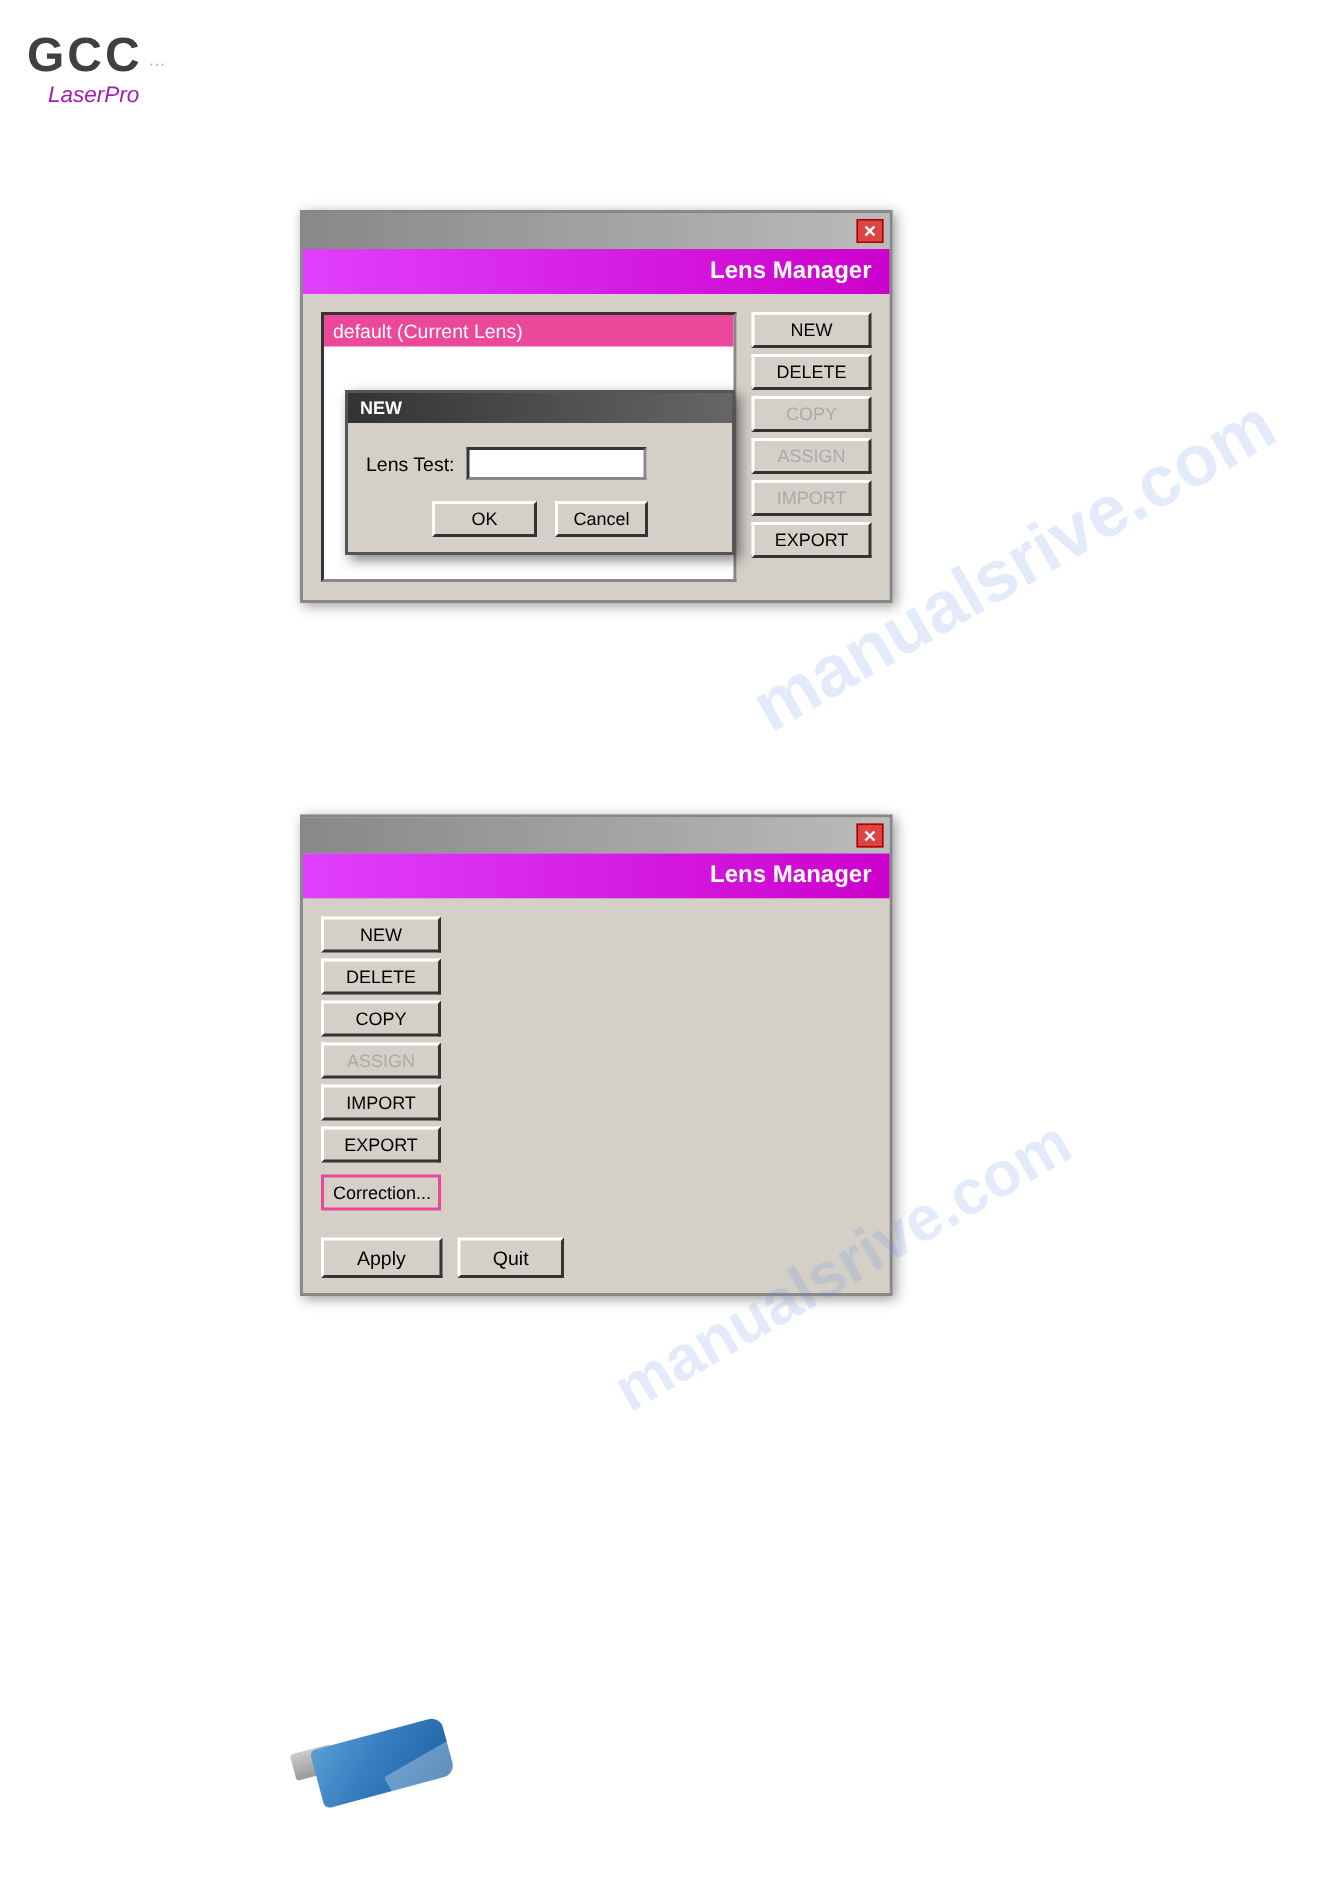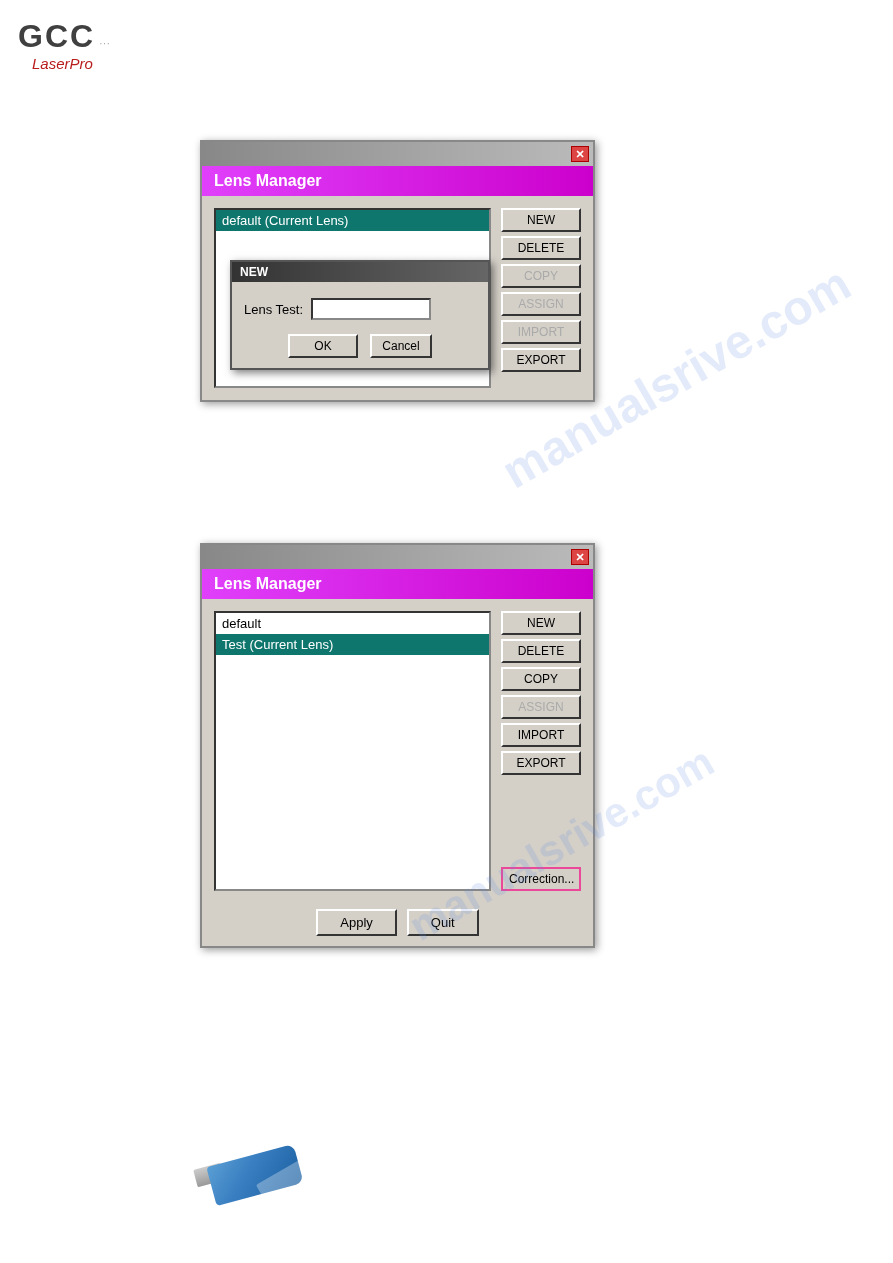--- a/index.html
+++ b/index.html
@@ -81,40 +81,41 @@
       align-items: center;
       justify-content: center;
       font-weight: bold;
     }
     .lens-manager-header {
       background: linear-gradient(to right, #e040fb, #cc00cc);
       padding: 6px 12px;
       color: white;
       font-size: 16px;
       font-weight: bold;
+      text-align: right;
     }
     .lens-manager-body {
       background: #d4d0c8;
       padding: 12px;
       display: flex;
       gap: 10px;
     }
     .lens-list {
       flex: 1;
       background: white;
       border: 2px inset #888;
       min-height: 180px;
     }
     .lens-list-item {
       padding: 3px 6px;
       font-size: 13px;
       color: #000;
     }
     .lens-list-item.selected {
-      background: #0f766e;
+      background: #ec4899;
       color: white;
     }
     .lens-buttons {
       display: flex;
       flex-direction: column;
       gap: 4px;
       width: 80px;
     }
     .win-btn {
       background: #d4d0c8;
@@ -215,21 +216,20 @@
       text-align: center;
       cursor: pointer;
       color: #000;
       min-height: 24px;
       margin-top: auto;
     }
     .lens-manager-footer2 {
       background: #d4d0c8;
       padding: 6px 12px 10px;
       display: flex;
-      justify-content: center;
       gap: 10px;
     }
     .bottom-btn {
       background: #d4d0c8;
       border: 2px outset #fff;
       border-bottom-color: #888;
       border-right-color: #888;
       padding: 4px 22px;
       font-size: 13px;
       cursor: pointer;
@@ -280,21 +280,21 @@
     }
   </style>
 </head>
 <body>
 
 <div class="logo-area">
   <div style="display:flex; align-items:flex-end; gap:4px;">
     <span style="font-size:32px; font-weight:900; color:#404040; letter-spacing:2px; font-family:Arial Black, sans-serif;">GCC</span>
     <span style="font-size:11px; color:#aaa; margin-bottom:6px;">···</span>
   </div>
-  <span style="font-size:15px; color:#b91c1c; font-style:italic; margin-left:14px;">LaserPro</span>
+  <span style="font-size:15px; color:#a21caf; font-style:italic; margin-left:14px;">LaserPro</span>
 </div>
 
 <div class="watermark">manualsrive.com</div>
 
 <div class="watermark2">manualsrive.com</div>
 
 <div class="dialog1-container">
   <div class="window-outer">
 
     <div class="window-titlebar">
@@ -344,28 +344,20 @@
 
     <div class="window-titlebar">
       <div class="window-close-btn">✕</div>
     </div>
 
     <div class="lens-manager-header">
       <span>Lens Manager</span>
     </div>
 
     <div class="lens-manager-body2">
-      <div class="lens-list2">
-        <div class="lens-list-item">
-          <span>default</span>
-        </div>
-        <div class="lens-list-item selected">
-          <span>Test (Current Lens)</span>
-        </div>
-      </div>
       <div class="lens-buttons2">
         <button class="win-btn">NEW</button>
         <button class="win-btn">DELETE</button>
         <button class="win-btn">COPY</button>
         <button class="win-btn disabled">ASSIGN</button>
         <button class="win-btn">IMPORT</button>
         <button class="win-btn">EXPORT</button>
         <div style="flex:1;"></div>
         <button class="correction-btn">Correction...</button>
       </div>

